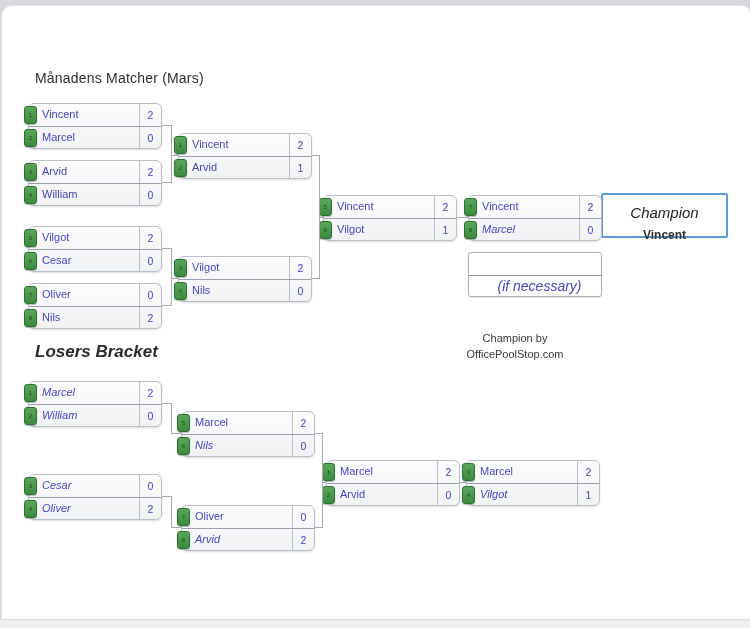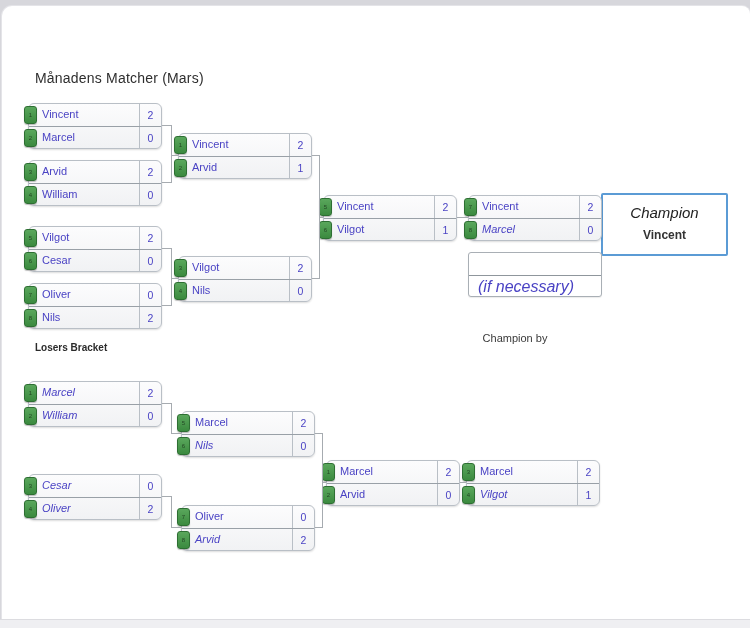--- a/index.html
+++ b/index.html
@@ -1,42 +1,42 @@
 <!DOCTYPE html>
 <html><head>
 <meta charset="utf-8">
 <style>
   html,body{margin:0;padding:0;background:#d7d7dc;font-family:"Liberation Sans",sans-serif;}
   #app{position:relative;width:750px;height:628px;overflow:hidden;background:#d7d7dc;}
   .card{position:absolute;left:2px;top:6px;right:0;bottom:8px;background:#ffffff;
         border-radius:10px 8px 0 0;box-shadow:0 0 0 1px #e4e4e8;}
   .bottom-strip{position:absolute;left:0;right:0;bottom:0;height:8px;background:#efeff2;border-top:1px solid #dcdce0;}
   .title{position:absolute;left:35px;top:54px;font-size:14px;color:#2e2e2e;letter-spacing:.2px;margin-top:16px;}
-  .losers-label{position:absolute;left:35px;top:342px;font-size:10px;font-weight:bold;color:#2b2b2b;}
+  .losers-label{position:absolute;left:35px;top:342px;font-size:17px;font-weight:bold;font-style:italic;color:#2b2b2b;}
   .match{position:absolute;width:134px;height:46px;box-sizing:border-box;background:linear-gradient(180deg,#fcfcfd,#f1f2f4);
          border:1px solid #b9bfc6;border-radius:6px;box-shadow:0 1px 2px rgba(0,0,0,.14);}
   .row{position:relative;height:22px;}
   .row.r2{border-top:1px solid #99a0a7;}
   .tab{position:absolute;left:-5px;top:2px;width:11px;height:16px;background:linear-gradient(180deg,#5aa75c,#3b8a3f);
        border:1px solid #2e6f33;border-radius:3px;box-shadow:0 1px 1px rgba(0,0,0,.25);
        font-size:6px;color:rgba(0,0,0,.55);display:flex;align-items:center;justify-content:center;}
   .pname{display:block;padding-left:13px;padding-right:24px;font-size:11px;line-height:21px;color:#4a43c4;
          white-space:nowrap;overflow:hidden;}
   .score{position:absolute;right:0;top:0;bottom:0;width:21px;border-left:1px solid #b9bfc6;
          display:flex;align-items:center;justify-content:center;font-size:10.5px;color:#4a43c4;}
   .ital .pname{font-style:italic;}
   .seg{position:absolute;background:#a6abb0;}
-  .champion{position:absolute;left:601px;top:193px;width:127px;height:63px;box-sizing:border-box;
+  .champion{position:absolute;left:601px;top:193px;width:127px;height:45px;box-sizing:border-box;
             background:#fff;border:2px solid #5b9bd5;border-radius:2px;text-align:center;}
   .champ-label{margin-top:9px;font-size:15px;font-style:italic;color:#222;}
   .champ-name{margin-top:7px;font-size:12px;font-weight:bold;color:#333;}
   .ifnec{position:absolute;left:468px;top:252px;width:134px;height:45px;box-sizing:border-box;background:#fff;
          border:1px solid #a9afb5;border-radius:3px;box-shadow:0 1px 1px rgba(0,0,0,.08);}
   .ifnec-row1{height:22px;border-bottom:1px solid #8f969c;}
-  .ifnec-row2{height:22px;font-size:16px;font-style:italic;color:#4a43c4;line-height:21px;padding-left:9px;}
+  .ifnec-row2{height:22px;font-size:14px;font-style:italic;color:#4a43c4;line-height:21px;padding-left:9px;text-align:center;}
   .provided{position:absolute;left:420px;top:330px;width:190px;text-align:center;font-size:11px;color:#3a3a3a;line-height:16px;}
 </style>
 </head>
 <body>
 
 <div id="app">
   <div class="card"></div>
   <div class="bottom-strip"></div>
 
   <div id="bracket">
@@ -48,20 +48,21 @@
       <div class="champ-name">Vincent</div>
     </div>
 
     <div class="ifnec">
       <div class="ifnec-row1"></div>
       <div class="ifnec-row2">(if necessary)</div>
     </div>
 
     <div class="provided">
       <div>Champion by</div>
+      <div>OfficePoolStop.com</div>
     </div>
   <div class="match" style="left: 28px; top: 103px;">
         <div class="row">
           <span class="tab">1</span>
           <span class="pname">Vincent</span>
           <span class="score">2</span>
         </div>
         <div class="row r2">
           <span class="tab">2</span>
           <span class="pname">Marcel</span>

